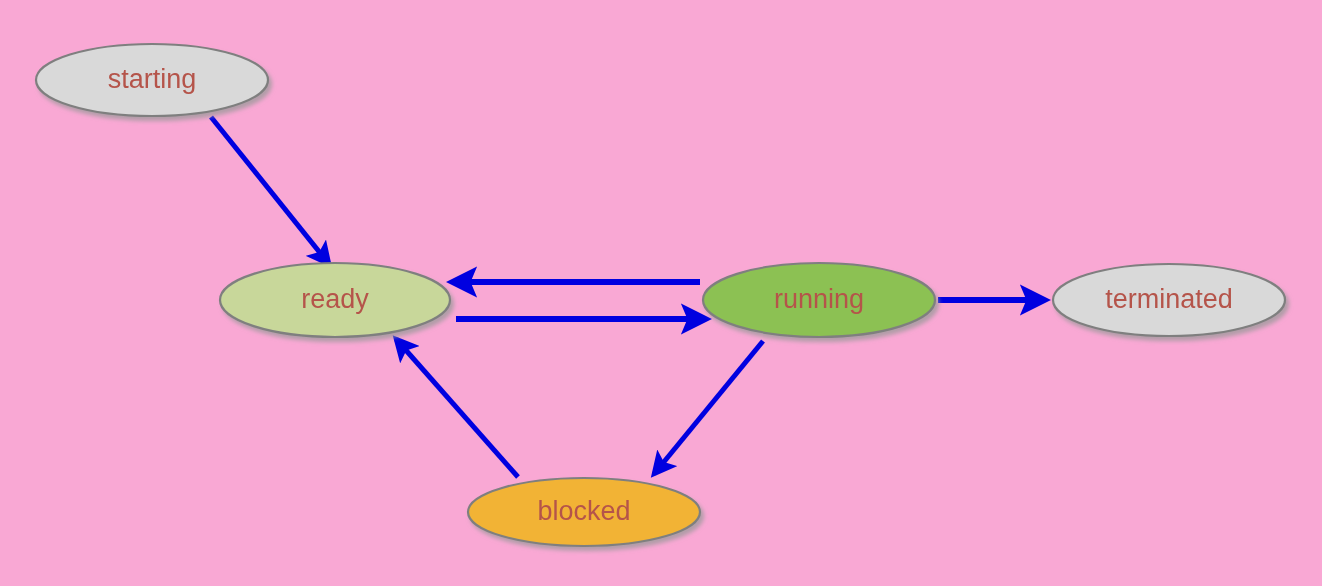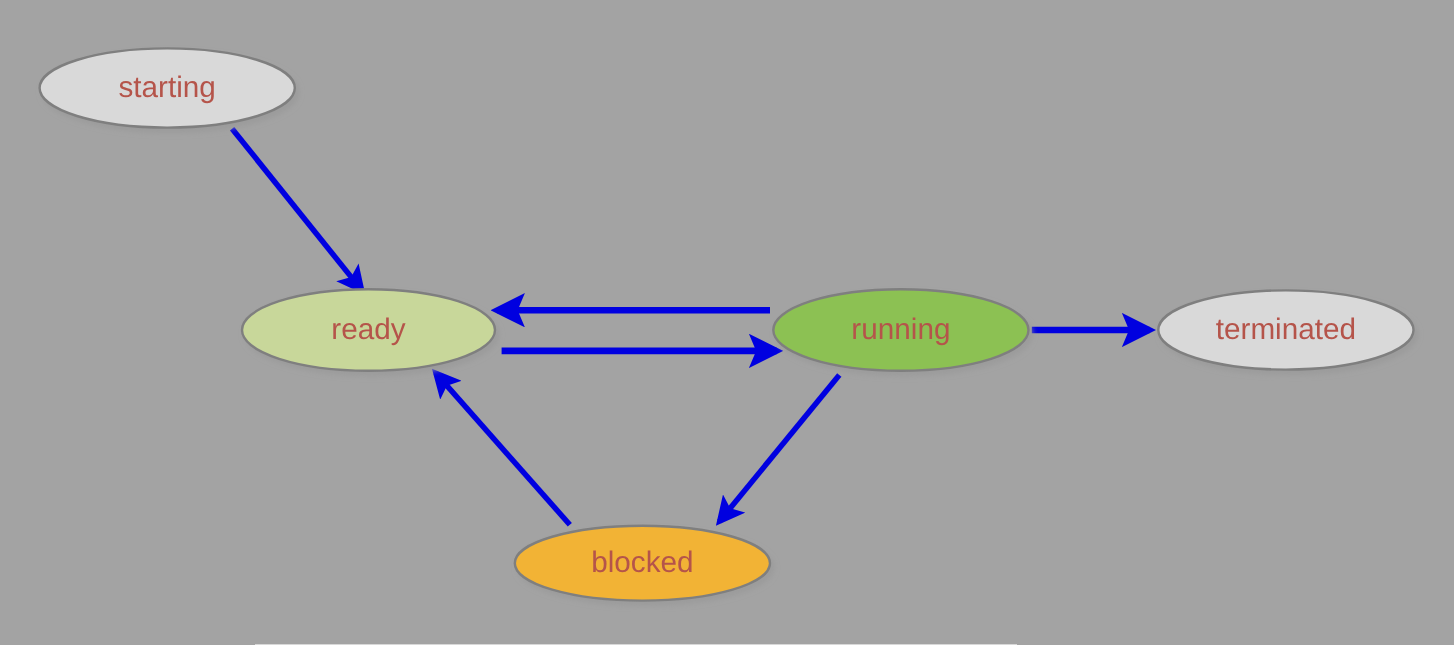--- a/index.html
+++ b/index.html
@@ -8,21 +8,21 @@
     padding: 0;
     background: #ffffff;
   }
   body {
     font-family: "Liberation Sans", sans-serif;
   }
   #diagram-root {
     position: relative;
     width: 1322px;
     height: 586px;
-    background: #a3a3a3;
+    background: #f9a8d4;
     overflow: hidden;
   }
   #diagram-svg {
     position: absolute;
     left: 0;
     top: 0;
     width: 1322px;
     height: 586px;
     display: block;
   }

